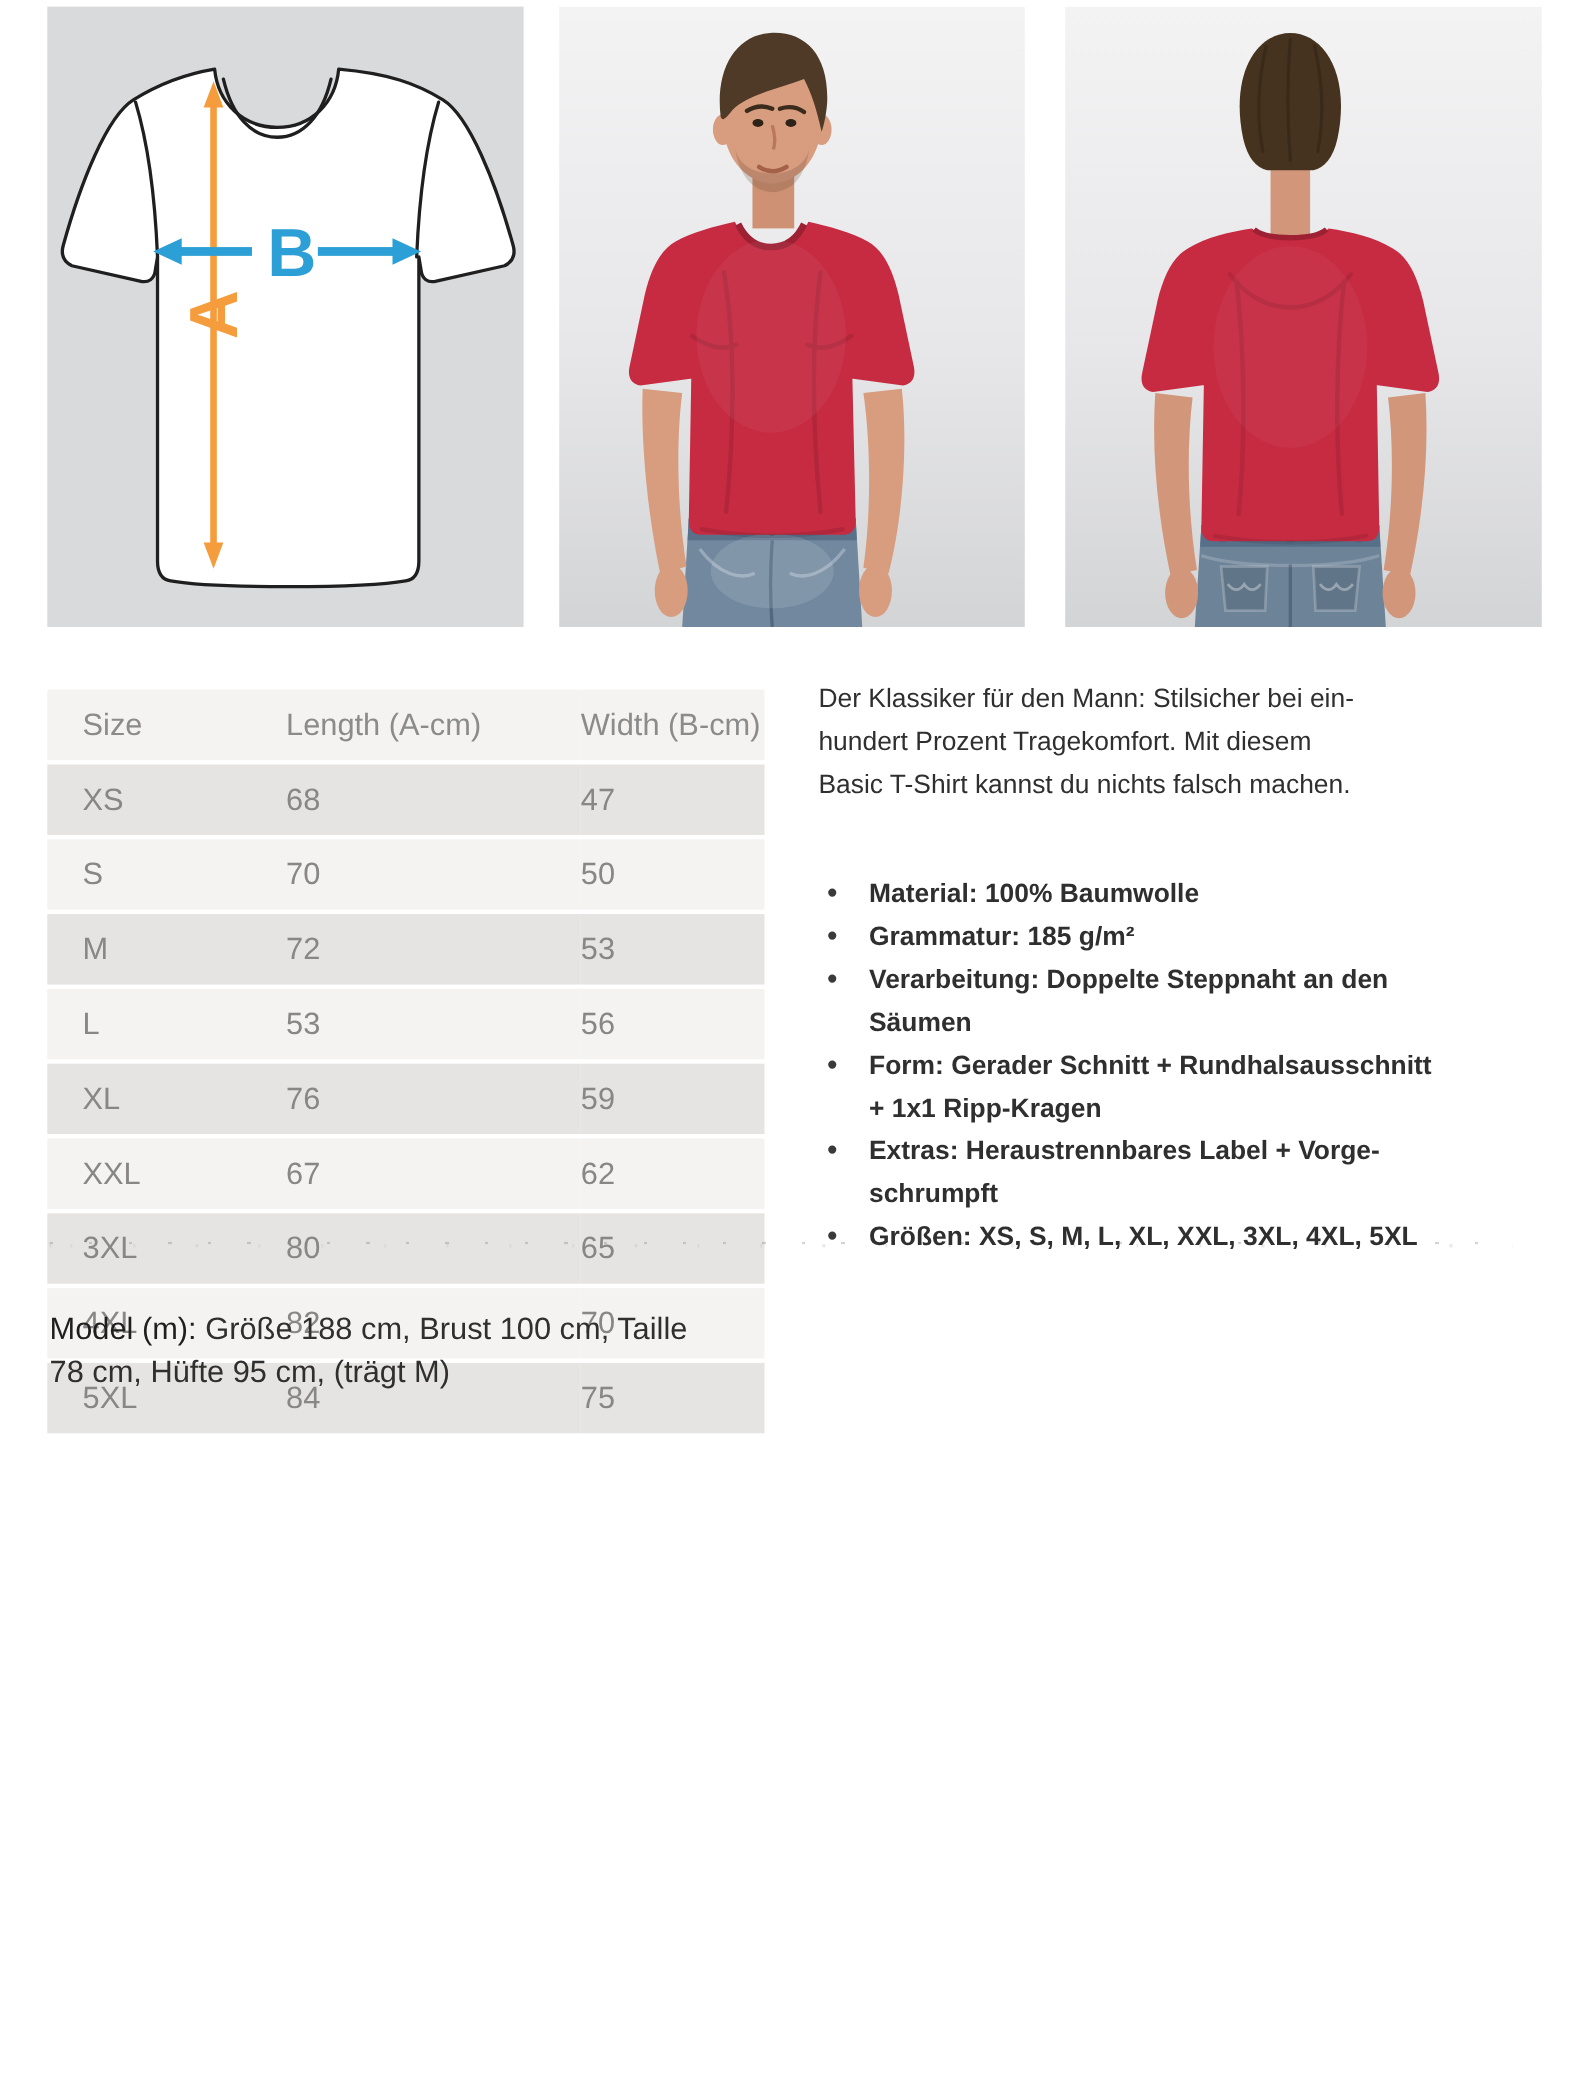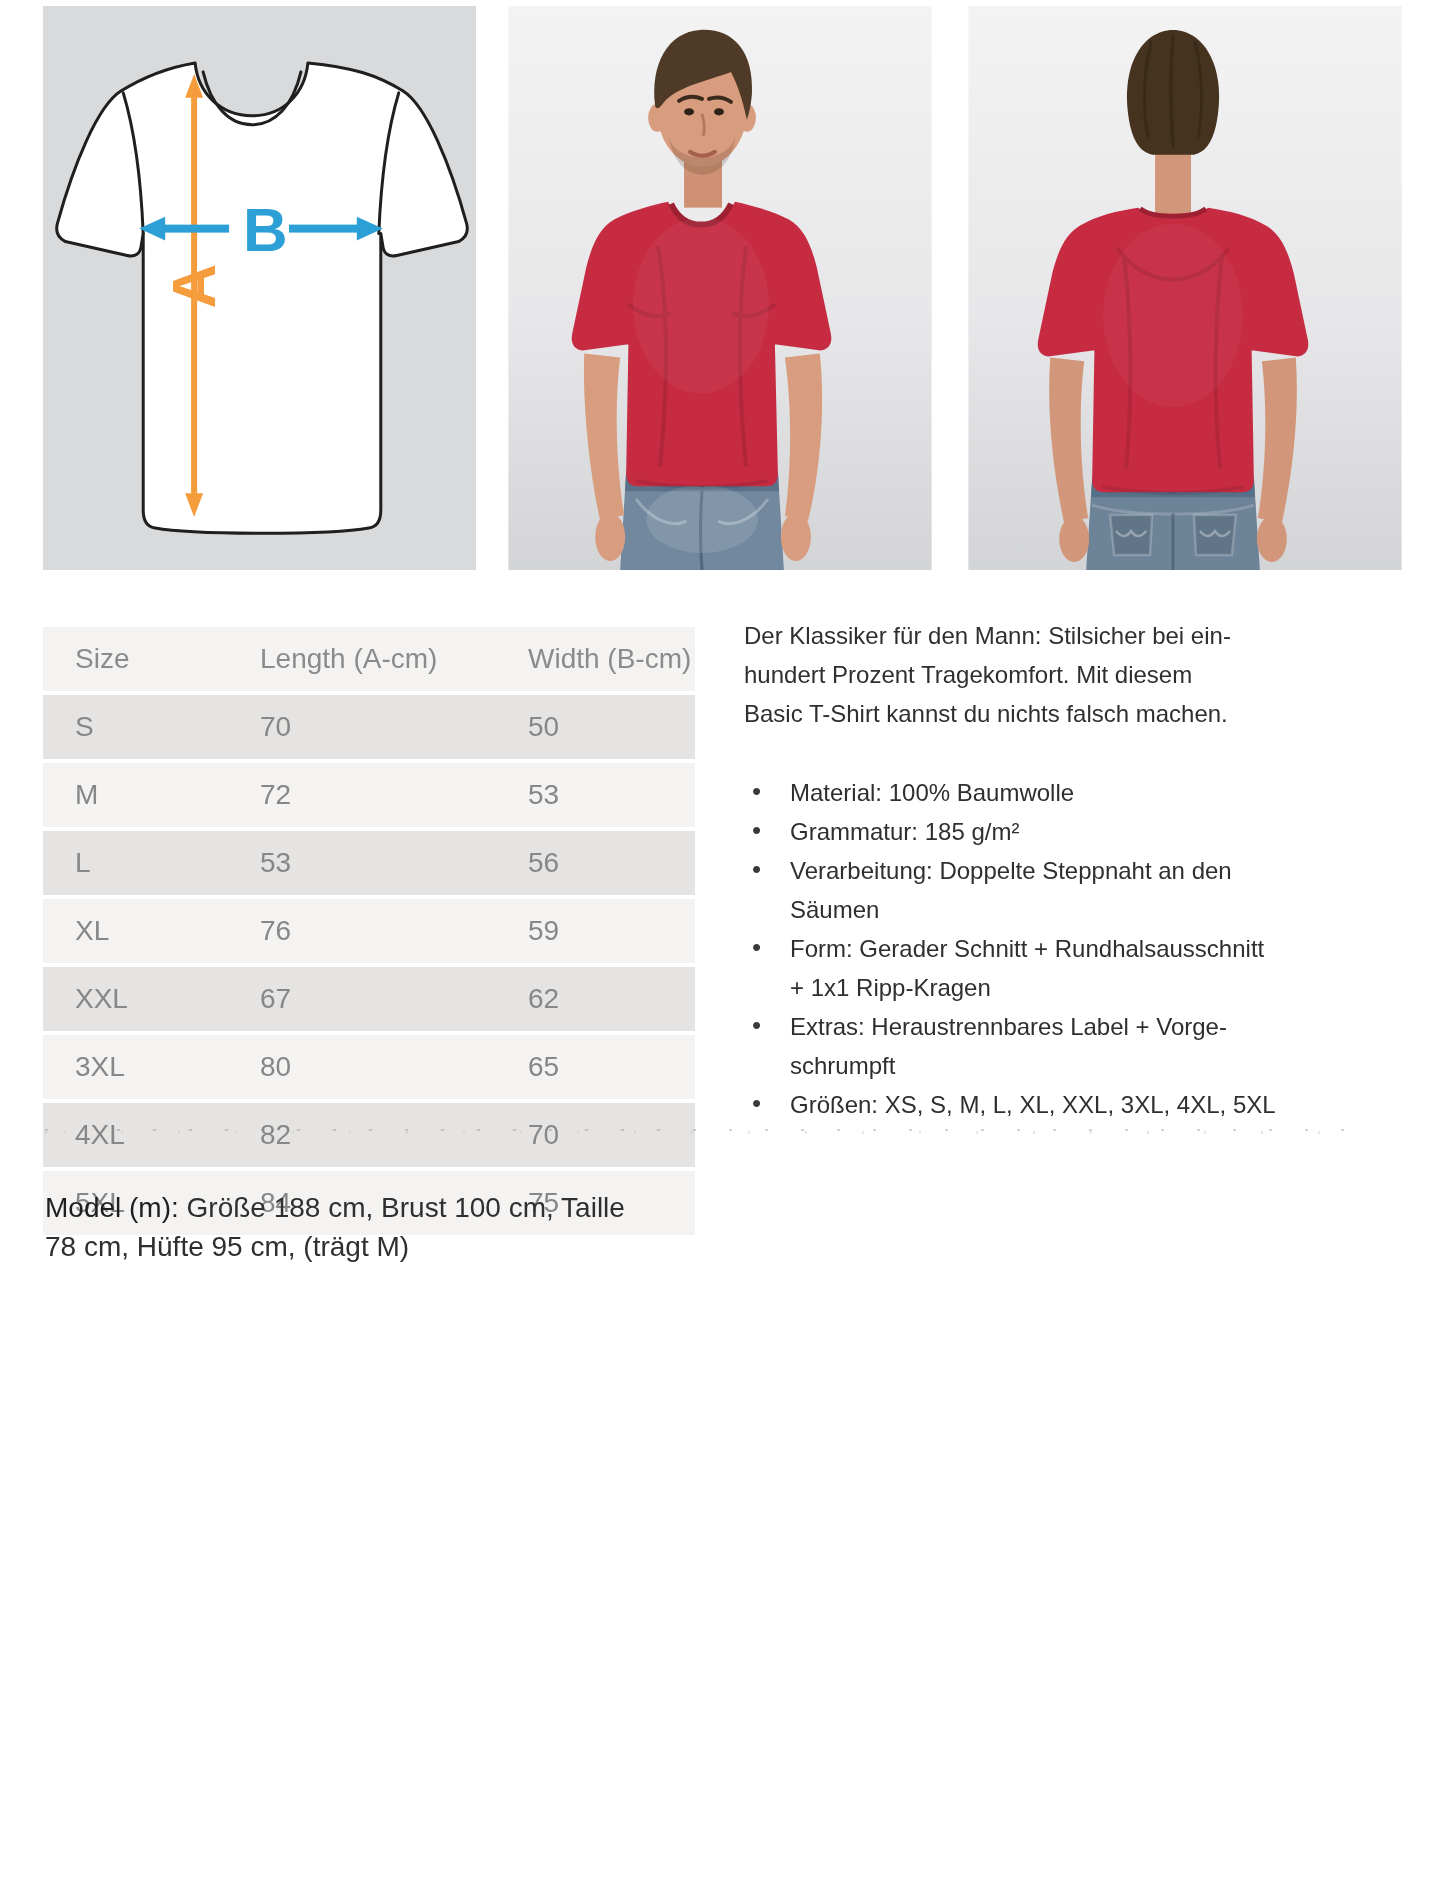--- a/index.html
+++ b/index.html
@@ -26,21 +26,21 @@
   .size-table td { color:var(--table-text,#878787); }
   .size-table th:first-child, .size-table td:first-child { padding-left:32px; }
   .size-table tbody tr:nth-child(odd)  td { background:var(--table-row-dark,#e5e4e2); }
   .size-table tbody tr:nth-child(even) td { background:var(--table-row-light,#f4f3f1); }
 
   
   .desc {
     position:absolute; left:744px; top:616px; width:700px;
     color:var(--body-text,#2f2f2f); font-size:24px; line-height:39px;
   }
-  .specs { list-style:none; margin:40px 0 0 0; padding:0; }
+  .specs { list-style:none; margin:60px 0 0 0; padding:0;font-weight:bold; }
   .specs li { position:relative; padding-left:46px; }
   .specs li::before {
     content:"\2022"; position:absolute; left:8px; top:-1px;
     font-size:26px; color:#3a3a3a;
   }
 
   
   .notes {
     position:absolute; left:45px; top:1188px; width:700px;
     color:var(--body-text,#2f2f2f); font-size:28px; line-height:39px;
@@ -216,20 +216,25 @@
       </colgroup>
     <thead>
       <tr>
         <th>Size</th>
         <th>Length (A-cm)</th>
         <th>Width (B-cm)</th>
       </tr>
     </thead>
     <tbody>
 
+        <tr>
+          <td>XS</td>
+          <td>68</td>
+          <td>47</td>
+        </tr>
 
         <tr>
           <td>S</td>
           <td>70</td>
           <td>50</td>
         </tr>
 
         <tr>
           <td>M</td>
           <td>72</td>

